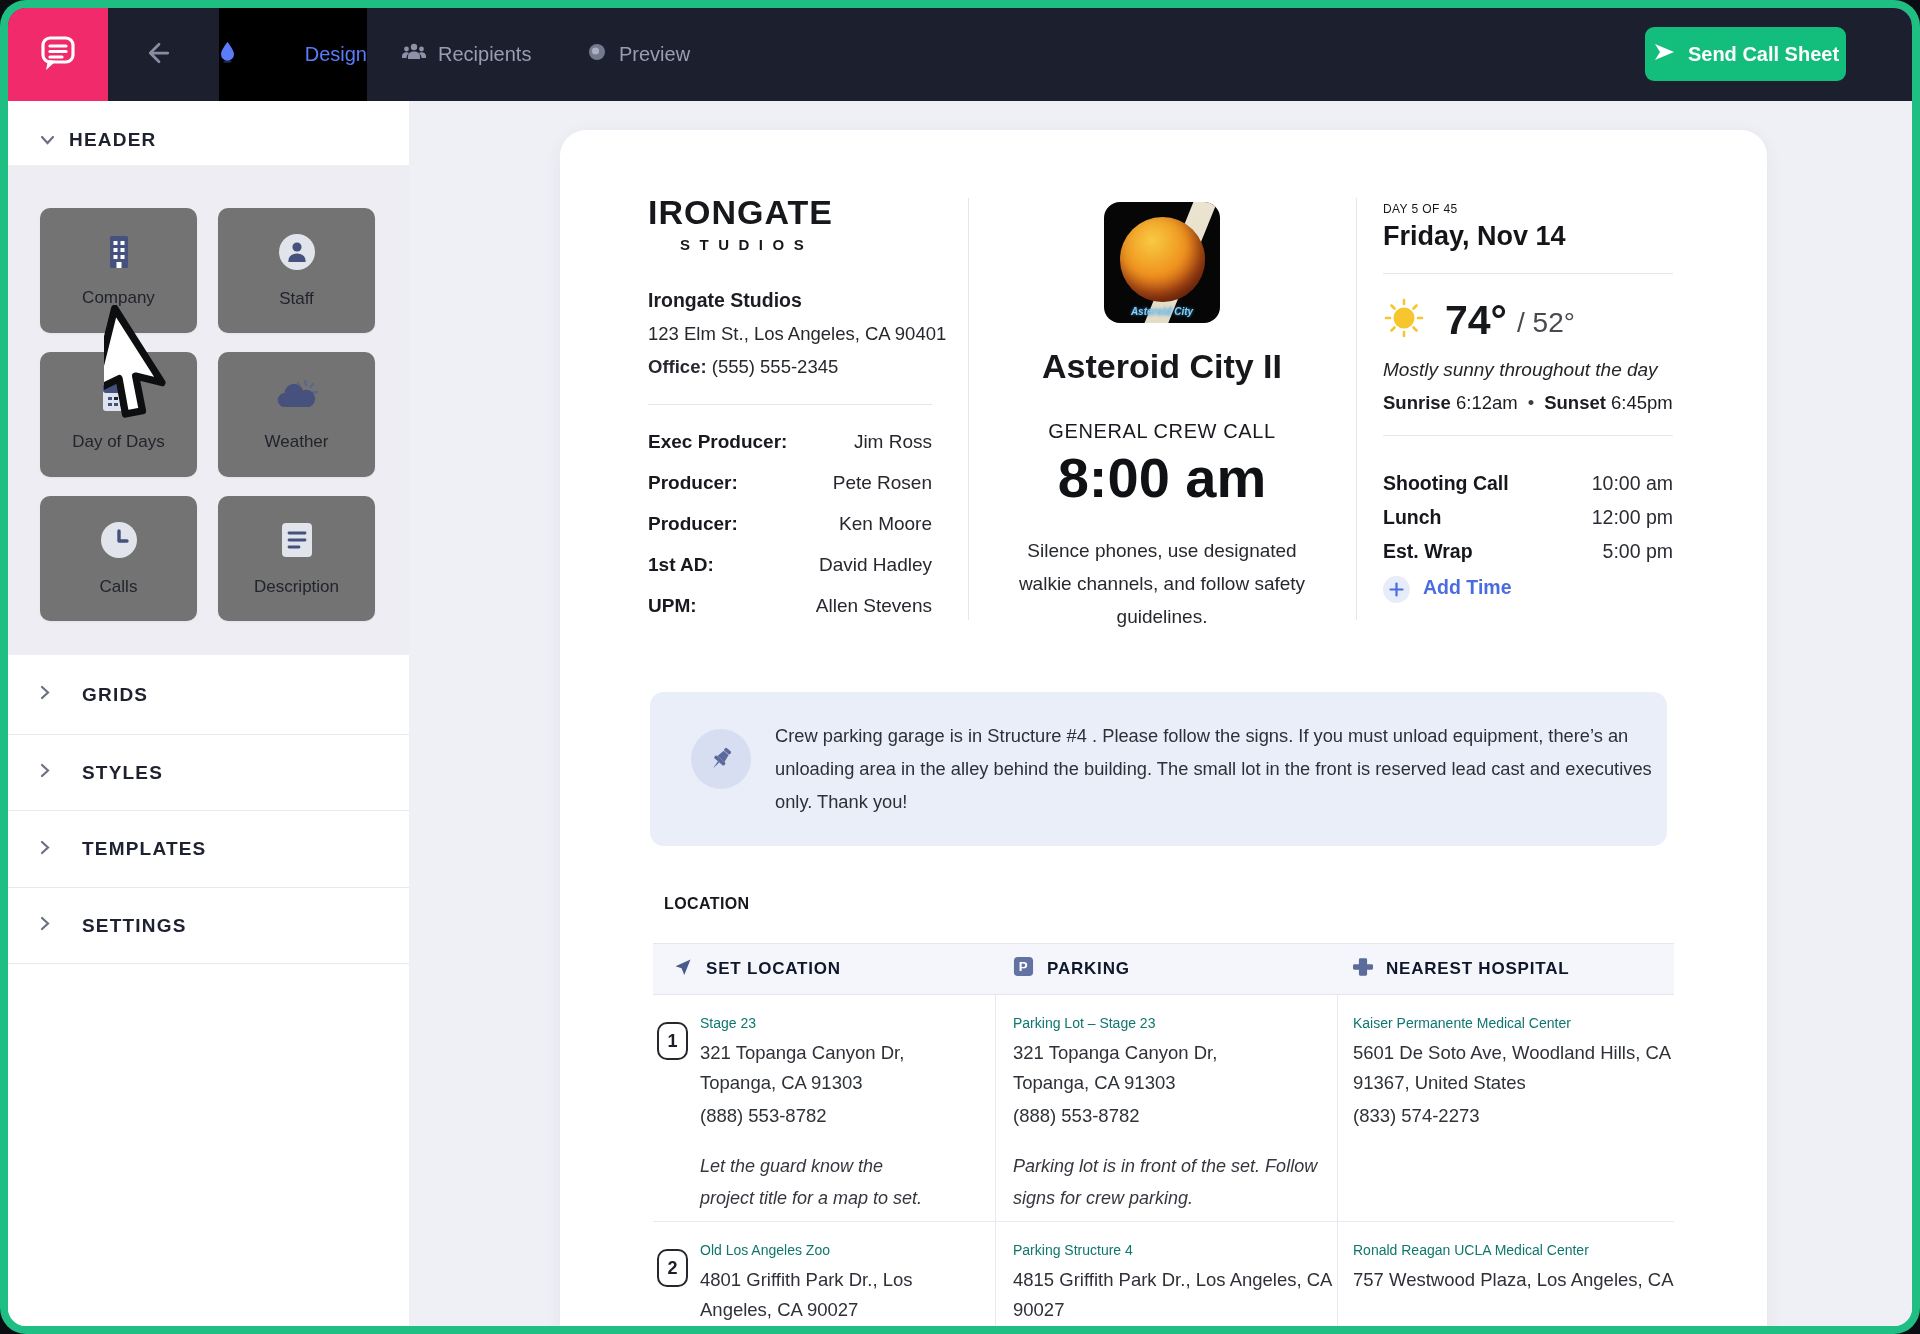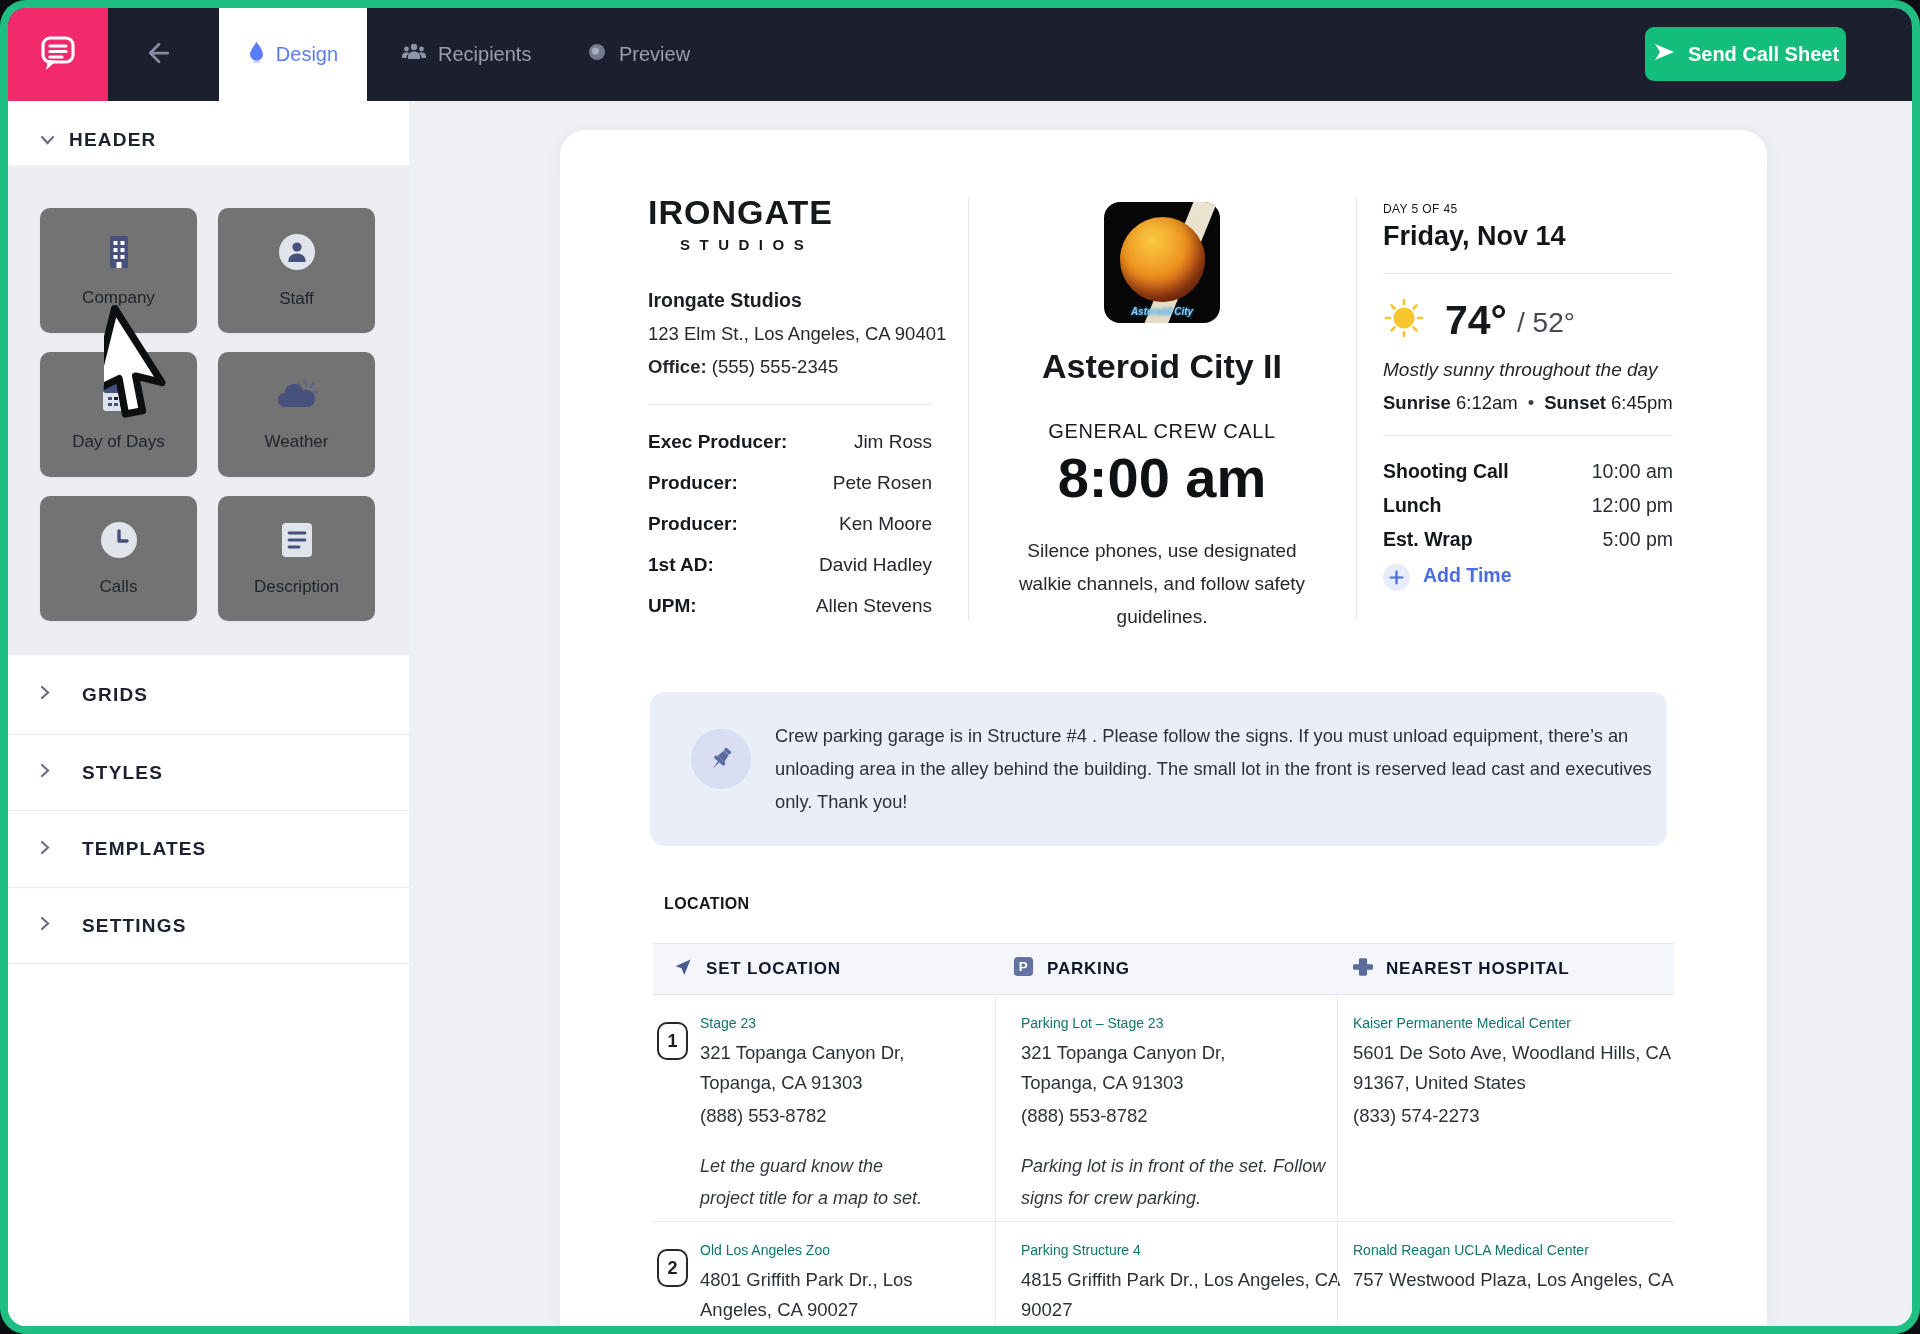--- a/index.html
+++ b/index.html
@@ -6,21 +6,21 @@
   html,body { width:1920px; height:1334px; }
   body { font-family:"Liberation Sans","DejaVu Sans",sans-serif; background:#0c0d12; }
   .frame { width:1920px; height:1334px; background:#1fbe83; padding:8px; border-radius:26px; }
   .app { position:relative; width:1904px; height:1318px; border-radius:18px; overflow:hidden; background:#eef0f5; }
 
   
   .topbar { position:absolute; left:0; top:0; width:1904px; height:93px; background:#1c1f2e; }
   .logo-block { position:absolute; left:0; top:0; width:100px; height:93px; background:#f12a6c; display:flex; align-items:center; justify-content:center; }
   .back-btn { position:absolute; left:136px; top:0; height:93px; display:flex; align-items:center; cursor:pointer; }
   .tab { position:absolute; top:0; height:93px; display:flex; align-items:center; gap:11px; font-size:20px; color:#989eb1; cursor:pointer; }
-  .tab.active { background:#ffffff; justify-content:center; color:#5b7cfa; font-weight:500; }
+  .tab.active { background:#000000; justify-content:space-between; color:#5b7cfa; font-weight:500; }
   .tab-design { left:211px; width:148px; }
   .tab-recipients { left:393px; }
   .tab-preview { left:578px; }
   .send-btn { position:absolute; right:66px; top:19px; width:201px; height:54px; background:#13bd7c; border-radius:9px; display:flex; align-items:center; justify-content:center; gap:12px; color:#fff; font-size:20px; font-weight:700; cursor:pointer; }
 
   
   .sidebar { position:absolute; left:0; top:93px; width:401px; height:1225px; background:#ffffff; }
   .side-header { position:absolute; left:0; top:0; width:401px; height:64px; display:flex; align-items:center; padding:14px 0 0 32px; gap:14px; }
   .side-label { font-size:19px; font-weight:600; letter-spacing:1.2px; color:#1e2130; }
   .tiles-panel { position:absolute; left:0; top:64px; width:401px; height:490px; background:#ededf3; }
@@ -85,21 +85,21 @@
   .loc-th { display:flex; align-items:center; gap:13px; font-size:17px; font-weight:600; letter-spacing:.8px; color:#0f172a; }
   .loc-th:nth-child(1){ padding-left:20px; } .loc-th:nth-child(2){ padding-left:18px; } .loc-th:nth-child(3){ padding-left:16px; }
   .loc-tbody { position:relative; }
   .loc-vdiv { position:absolute; top:0; bottom:0; width:1px; background:#e7e9f1; }
   .loc-row { display:grid; grid-template-columns:342px 342px 337px; }
   .loc-row1 { min-height:227px; border-bottom:1px solid #e7e9f1; }
   .loc-row2 { min-height:110px; }
   .cell1 { display:flex; padding:20px 0 0 4px; }
   .badge { width:31px; height:38px; margin-top:7px; border:2.5px solid #25272d; border-radius:10px; display:flex; align-items:center; justify-content:center; font-size:18px; font-weight:700; color:#1c1e24; flex:none; }
   .cellbody { margin-left:12px; }
-  .cell2 { padding:20px 0 0 26px; } .cell3 { padding:20px 0 0 16px; }
+  .cell2 { padding:20px 0 0 18px; } .cell3 { padding:20px 0 0 16px; }
   .loc-link { font-size:14px; font-weight:500; color:#0f766e; cursor:pointer; }
   .loc-addr { margin-top:7px; font-size:18.5px; line-height:30px; color:#2e3138; }
   .loc-phone { margin-top:7px; font-size:18.5px; color:#2e3138; }
   .loc-note { margin-top:23px; font-size:18px; font-style:italic; line-height:32px; color:#34373e; }
   .w250 { width:235px; } .w335 { width:320px; } .w322 { width:322px; }
 </style>
 </head>
 <body>
 
 <div class="frame">
@@ -366,21 +366,21 @@
             </svg>
           </span>
           <span class="temp-hi">74°</span>
           <span class="temp-lo">/ 52°</span>
         </div>
         <div class="forecast">Mostly sunny throughout the day</div>
         <div class="suntimes">
           <b>Sunrise</b><span> 6:12am</span><span class="sun-dot">•</span><b>Sunset</b><span> 6:45pm</span>
         </div>
         <hr class="hdiv" style="margin-top:21px;">
-        <div style="margin-top:24px;">
+        <div style="margin-top:36px;">
           <div class="sched-row">
                 <span class="sched-label">Shooting Call</span>
                 <span class="sched-time">10:00 am</span>
               </div>
           <div class="sched-row">
                 <span class="sched-label">Lunch</span>
                 <span class="sched-time">12:00 pm</span>
               </div>
           <div class="sched-row">
                 <span class="sched-label">Est. Wrap</span>

